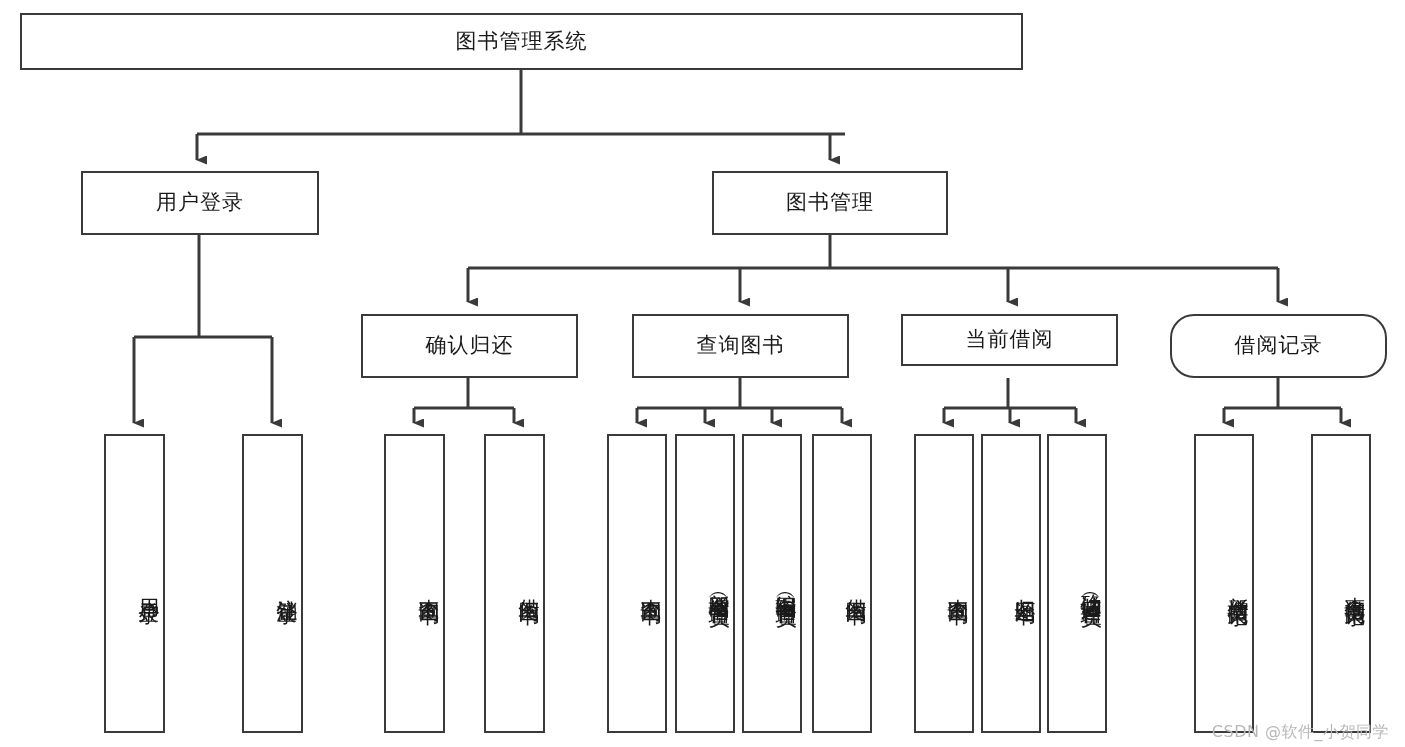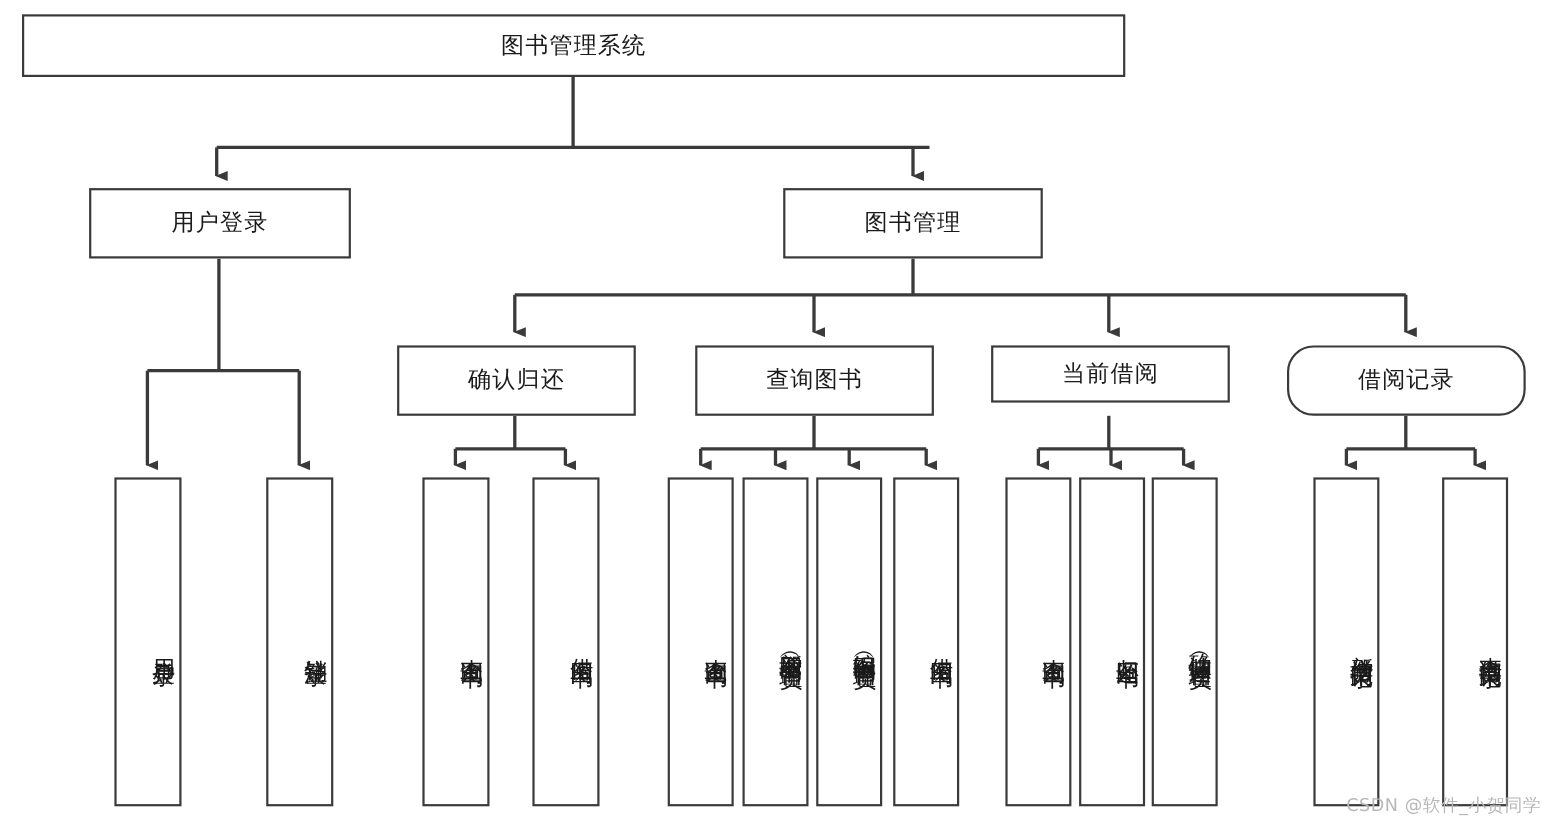--- a/index.html
+++ b/index.html
@@ -57,21 +57,21 @@
   }
   .node-v.tall-text {
     align-items: flex-start;
   }
   .node-v .vtext {
     display: block;
     text-align: center;
   }
   .watermark {
     position: absolute;
-    right: 4px;
+    right: 16px;
     bottom: 4px;
     font-size: 16px;
     color: #b8b8b8;
     white-space: nowrap;
     letter-spacing: 0.5px;
   }
 </style>
 </head>
 <body>
 

